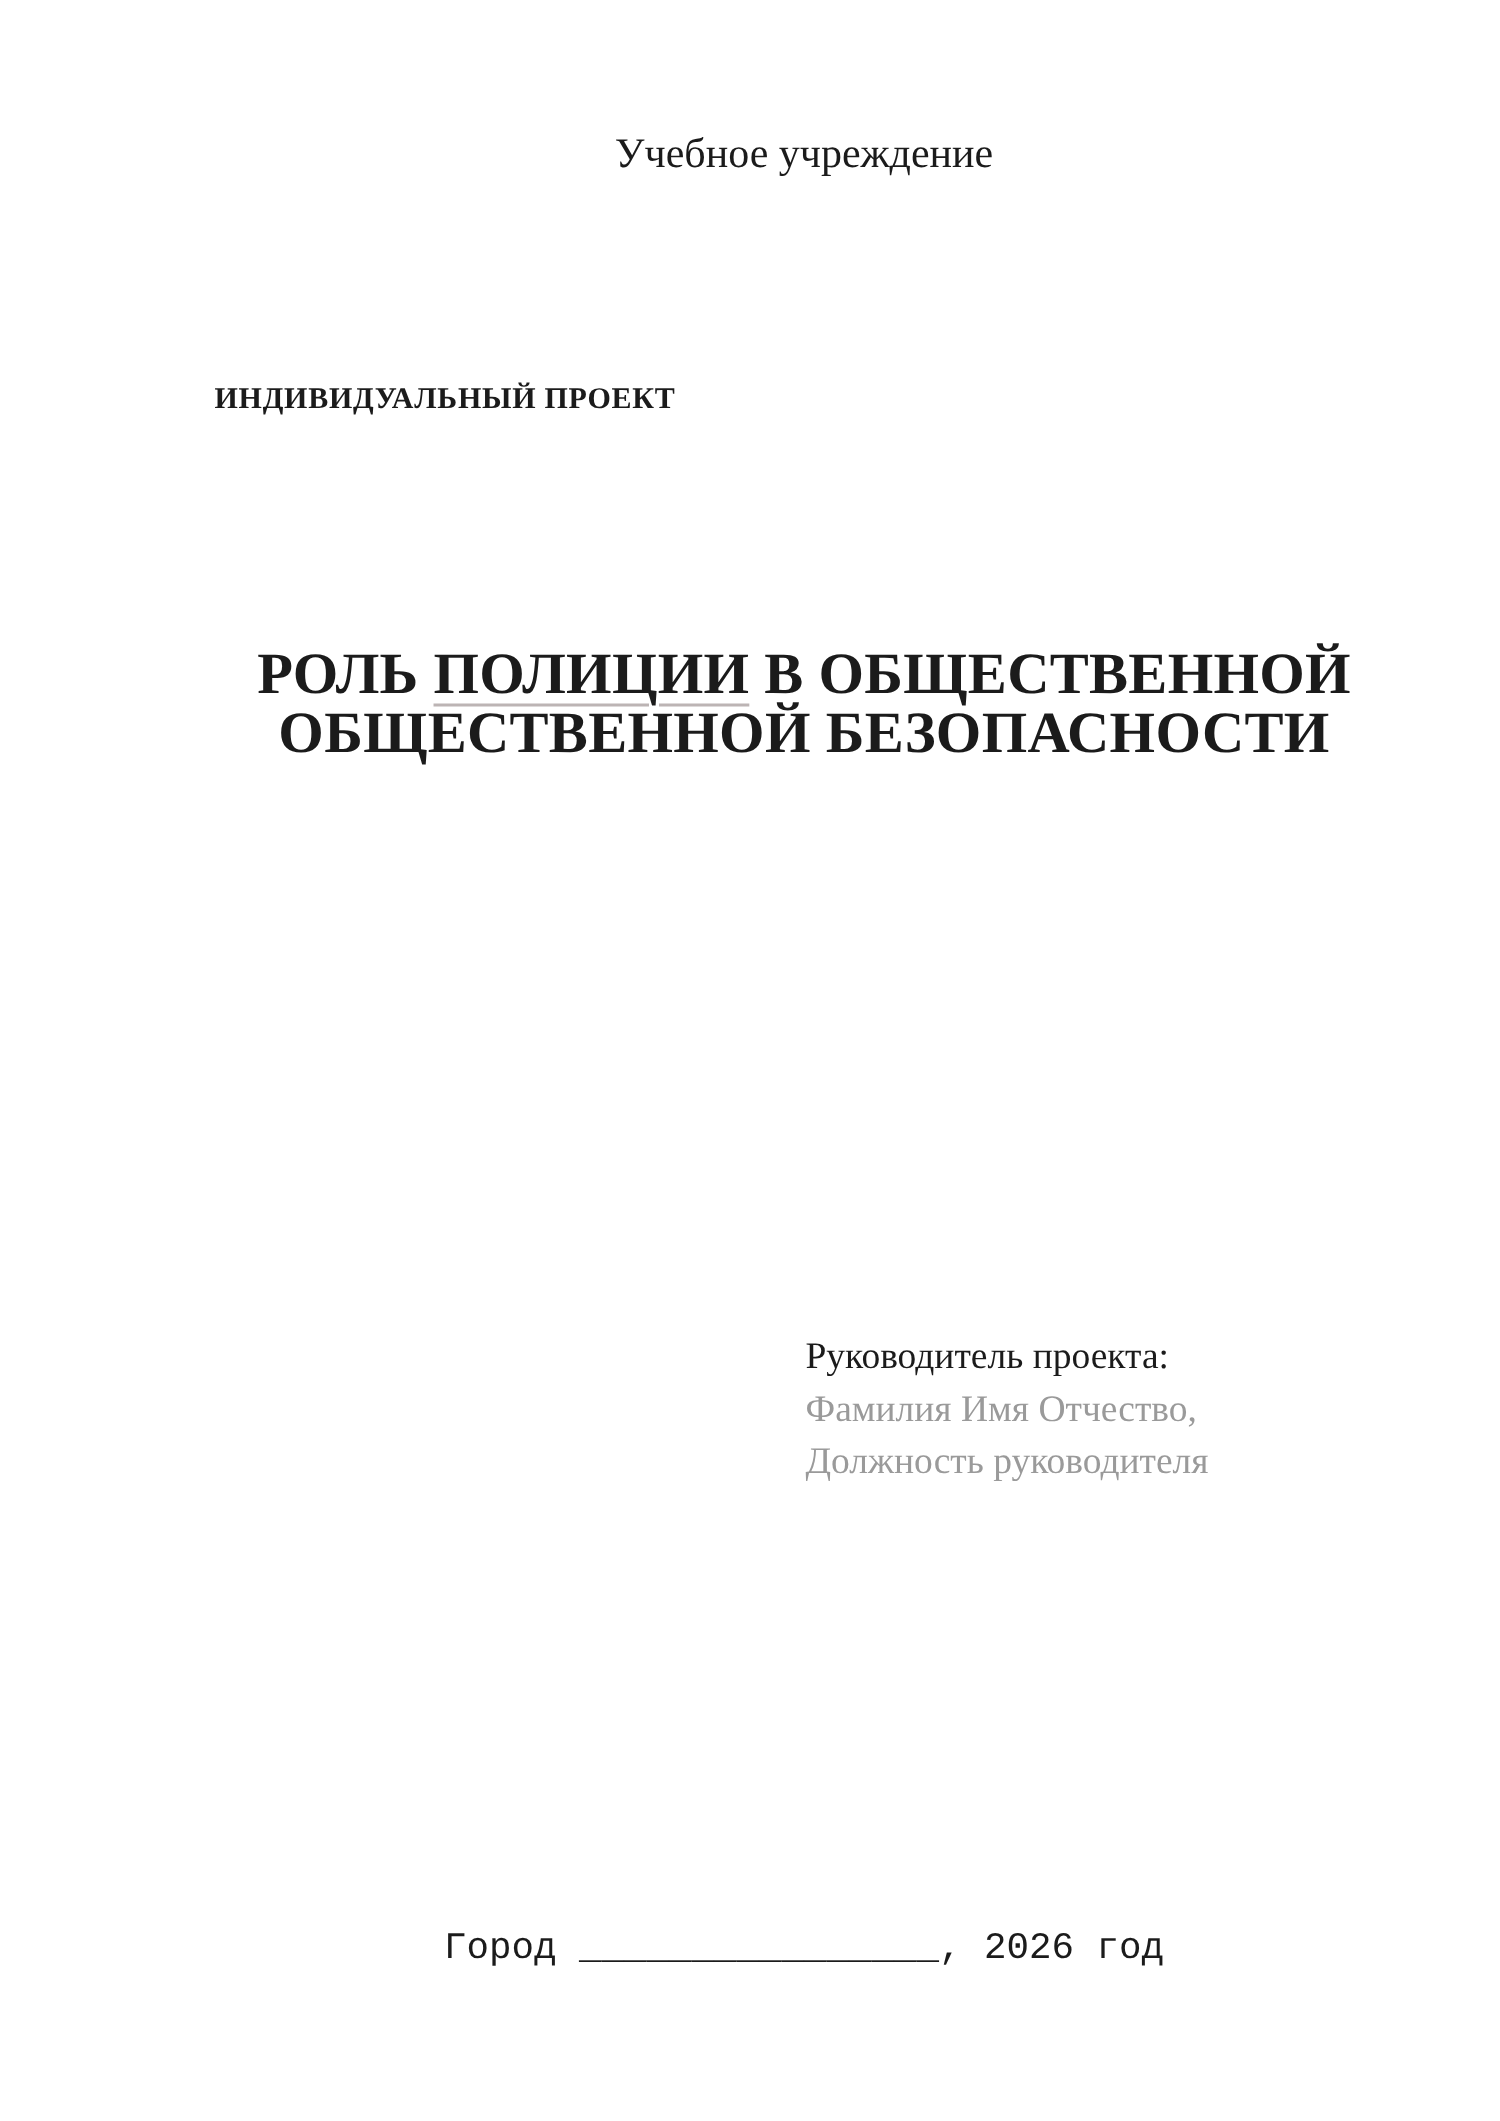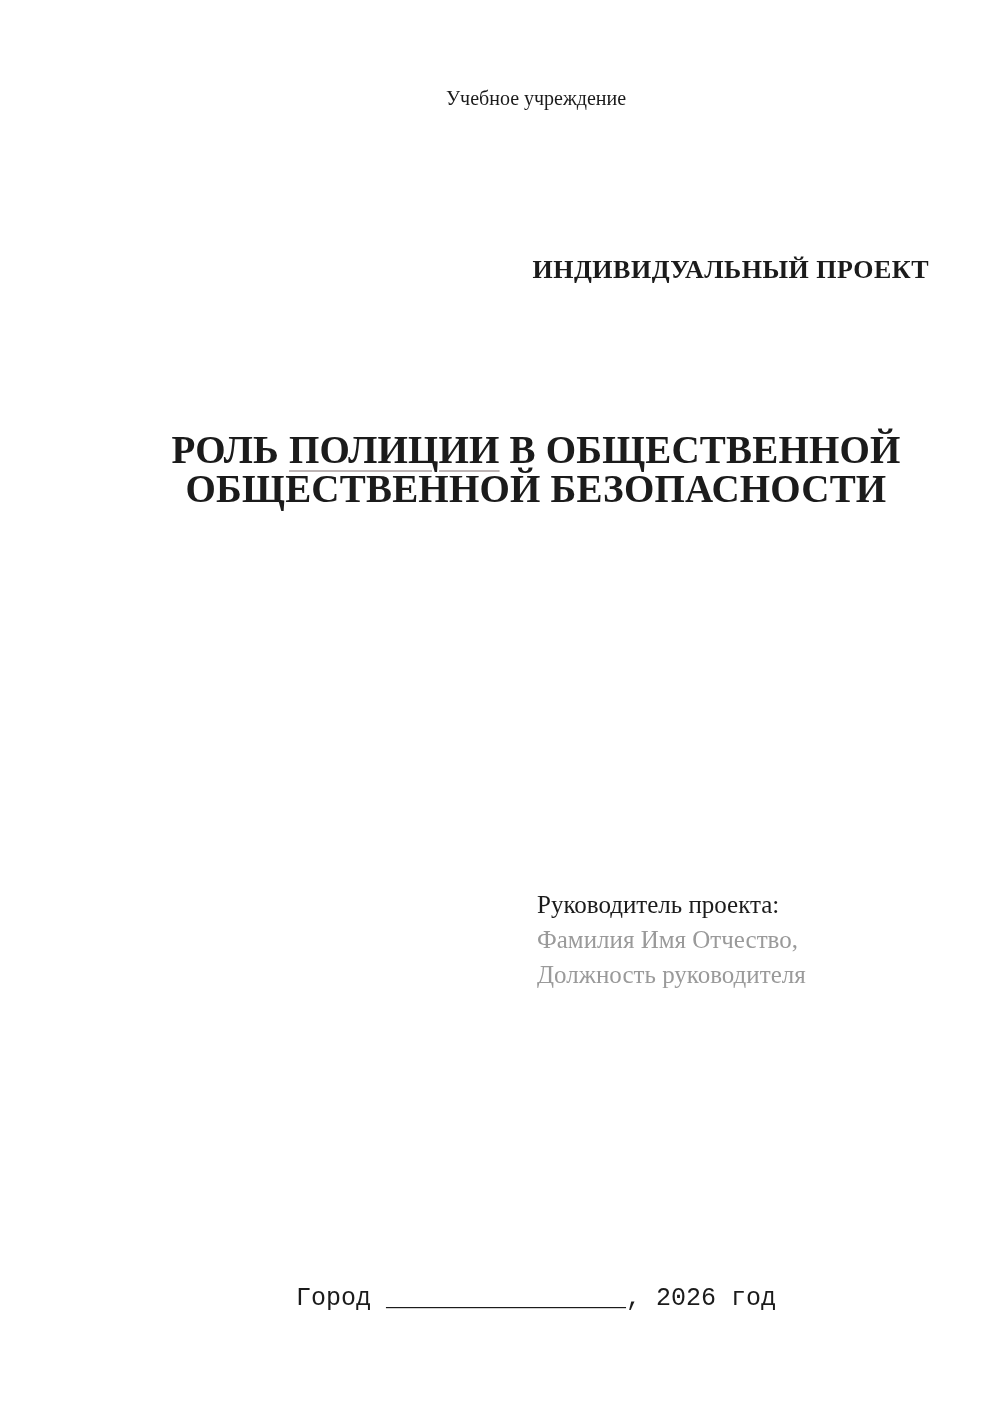--- a/index.html
+++ b/index.html
@@ -22,27 +22,27 @@
   }
   
   .band{
     position:absolute;
     left:143px;
     right:71px;
   }
   .institution{
     top:86px;
     text-align:center;
-    font-size:20px;
+    font-size:28px;
     line-height:1.2;
   }
   .project-type{
     top:254px;
-    text-align:right;
-    font-size:26px;
+    text-align:left;
+    font-size:20px;
     font-weight:bold;
     letter-spacing:.5px;
     line-height:1.2;
   }
   .main-title{
     top:430px;
     text-align:center;
     font-size:39px;
     font-weight:bold;
     line-height:1.0;

